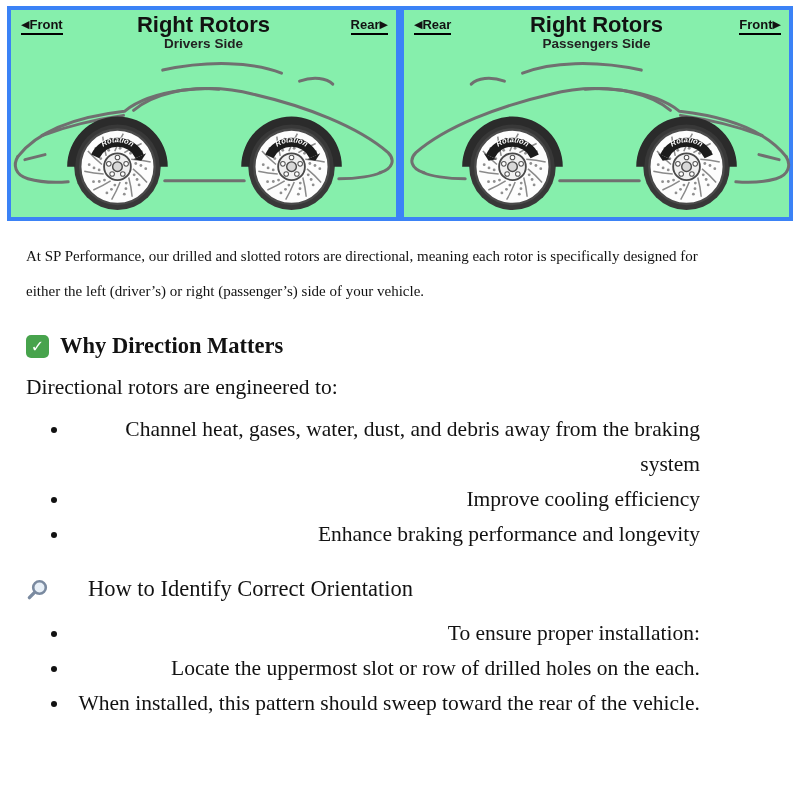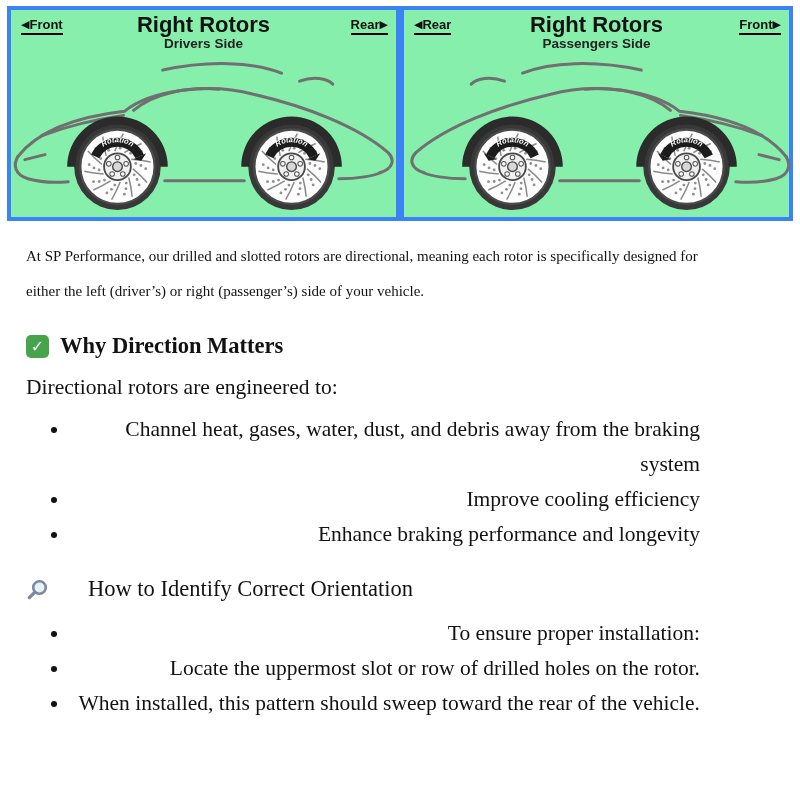--- a/index.html
+++ b/index.html
@@ -332,18 +332,18 @@
     <h2 class="sec-heading regular">
       <svg class="mag-icon" width="23" height="23" viewBox="0 0 23 23">
         <circle cx="13.5" cy="9.5" r="6.3" fill="#e8f0f8" stroke="#7a8aa0" stroke-width="2.6"></circle>
         <line x1="8.6" y1="14.4" x2="3.4" y2="19.6" stroke="#7a8aa0" stroke-width="3.4" stroke-linecap="round"></line>
       </svg>
       <span>How to Identify Correct Orientation</span>
     </h2>
 
     <ul class="blist second">
       <li>To ensure proper installation:</li>
-      <li>Locate the uppermost slot or row of drilled holes on the rotor.</li>
+      <li>Locate the uppermost slot or row of drilled holes on the each.</li>
       <li>When installed, this pattern should sweep toward the rear of the vehicle.</li>
     </ul>
 
   </div>
 </div>
 
 </body></html>

